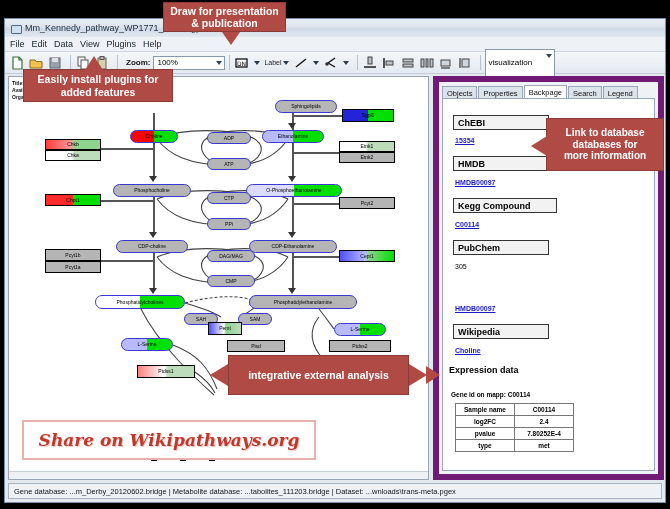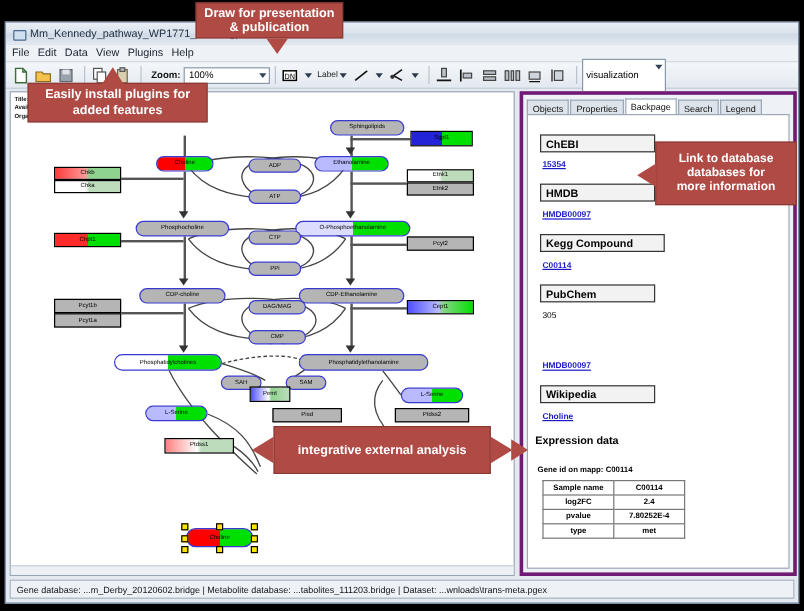--- a/index.html
+++ b/index.html
@@ -52,21 +52,21 @@
   .grey{background:#b5b5b5;}
   .line{position:absolute;background:#555;}
   .vline{width:1.5px;}
   .hline{height:1.5px;}
   .arrowdn{position:absolute;width:0;height:0;border-left:4px solid transparent;
            border-right:4px solid transparent;border-top:6px solid #333;}
   .handle{position:absolute;width:4px;height:4px;background:#ffe400;border:1px solid #000;}
 
   
   .side{position:absolute;left:428px;top:57px;width:231px;height:404px;background:#eef1f5;
-        border:3px solid #701a75;box-sizing:border-box;padding-left:35px;}
+        border:6px solid #701a75;box-sizing:border-box;padding-left:35px;}
   .tabs{position:absolute;left:3px;top:3px;right:3px;height:14px;display:flex;align-items:flex-end;}
   .tab{font-size:7.5px;padding:2px 4px 1px 4px;border:1px solid #9aa7b6;border-bottom:none;
        background:#dde3ea;margin-right:1px;color:#111;}
   .tab.active{background:#fff;font-weight:normal;padding-bottom:2px;}
   .panel{position:absolute;left:3px;top:16px;right:3px;bottom:3px;background:#fff;
          border:1px solid #9aa7b6;overflow:hidden;}
   .dbbox{position:absolute;left:10px;width:96px;height:15px;background:#f2f2f2;border:1px solid #333;
          display:flex;align-items:center;padding-left:4px;box-sizing:border-box;
          font-size:9px;font-weight:bold;color:#000;}
   .dblink{position:absolute;left:12px;font-size:7px;color:#1a19c8;text-decoration:underline;font-weight:bold;}
@@ -510,14 +510,17 @@
   </div>
   <div class="atri" style="left:531px;top:136px;border-top:10px solid transparent;border-bottom:10px solid transparent;border-right:16px solid #b04a44;"></div>
 
   <div class="callout" style="left:228px;top:355px;width:181px;height:40px;font-size:10.5px;flex-direction:column;">
     <div>integrative external analysis</div>
   </div>
   <div class="atri" style="left:210px;top:364px;border-top:11px solid transparent;border-bottom:11px solid transparent;border-right:18px solid #b04a44;"></div>
   <div class="atri" style="left:409px;top:364px;border-top:11px solid transparent;border-bottom:11px solid transparent;border-left:18px solid #b04a44;"></div>
   <div class="atri" style="left:426px;top:366px;border-top:9px solid transparent;border-bottom:9px solid transparent;border-left:14px solid #b04a44;"></div>
 
+  <div class="share" style="left:22px;top:420px;width:290px;height:36px;">
+    <span>Share on Wikipathways.org</span>
+  </div>
 
 </div>
 
 </body></html>

